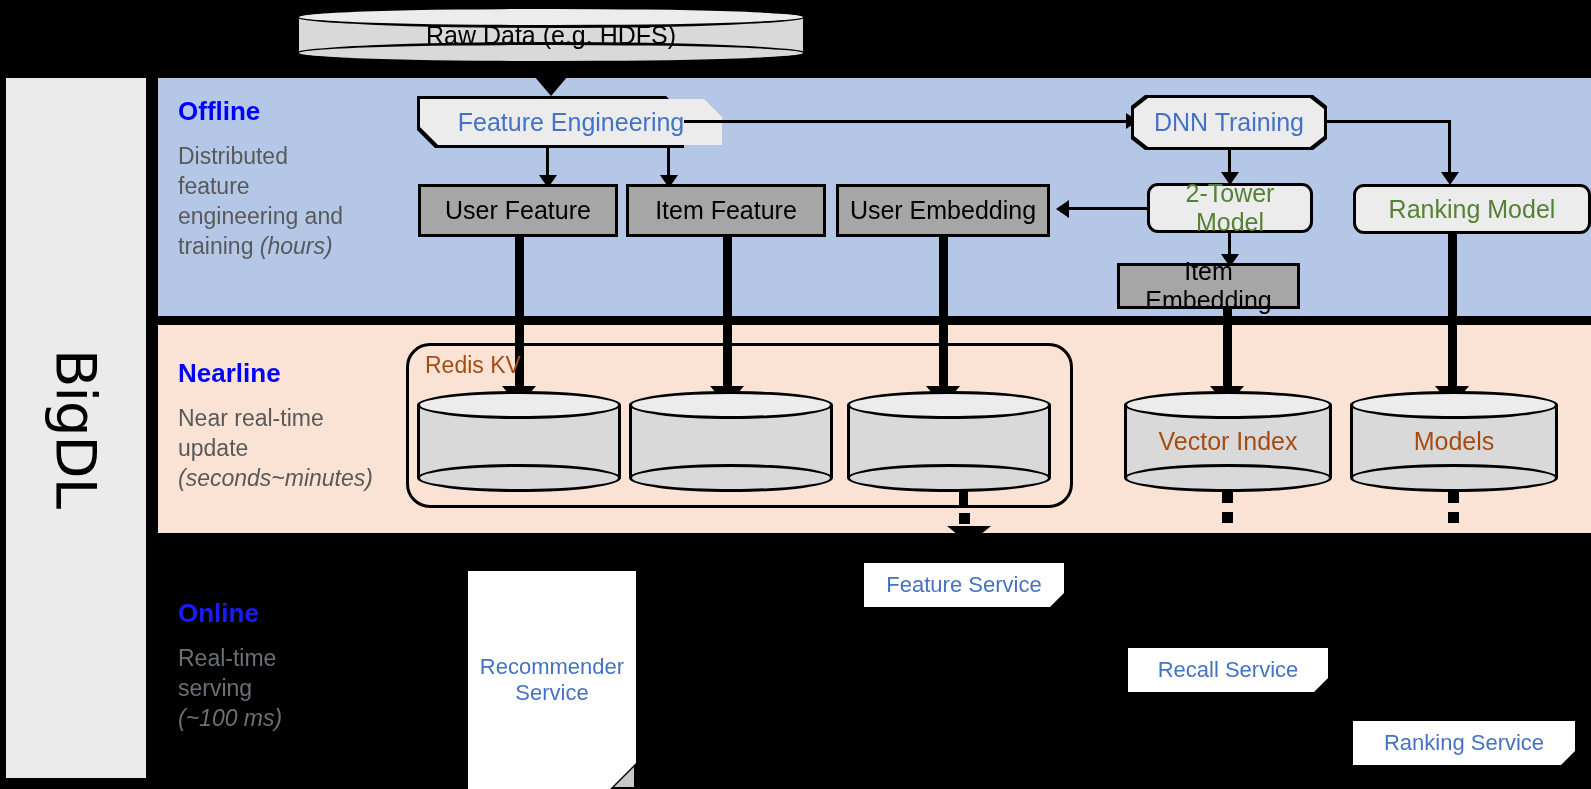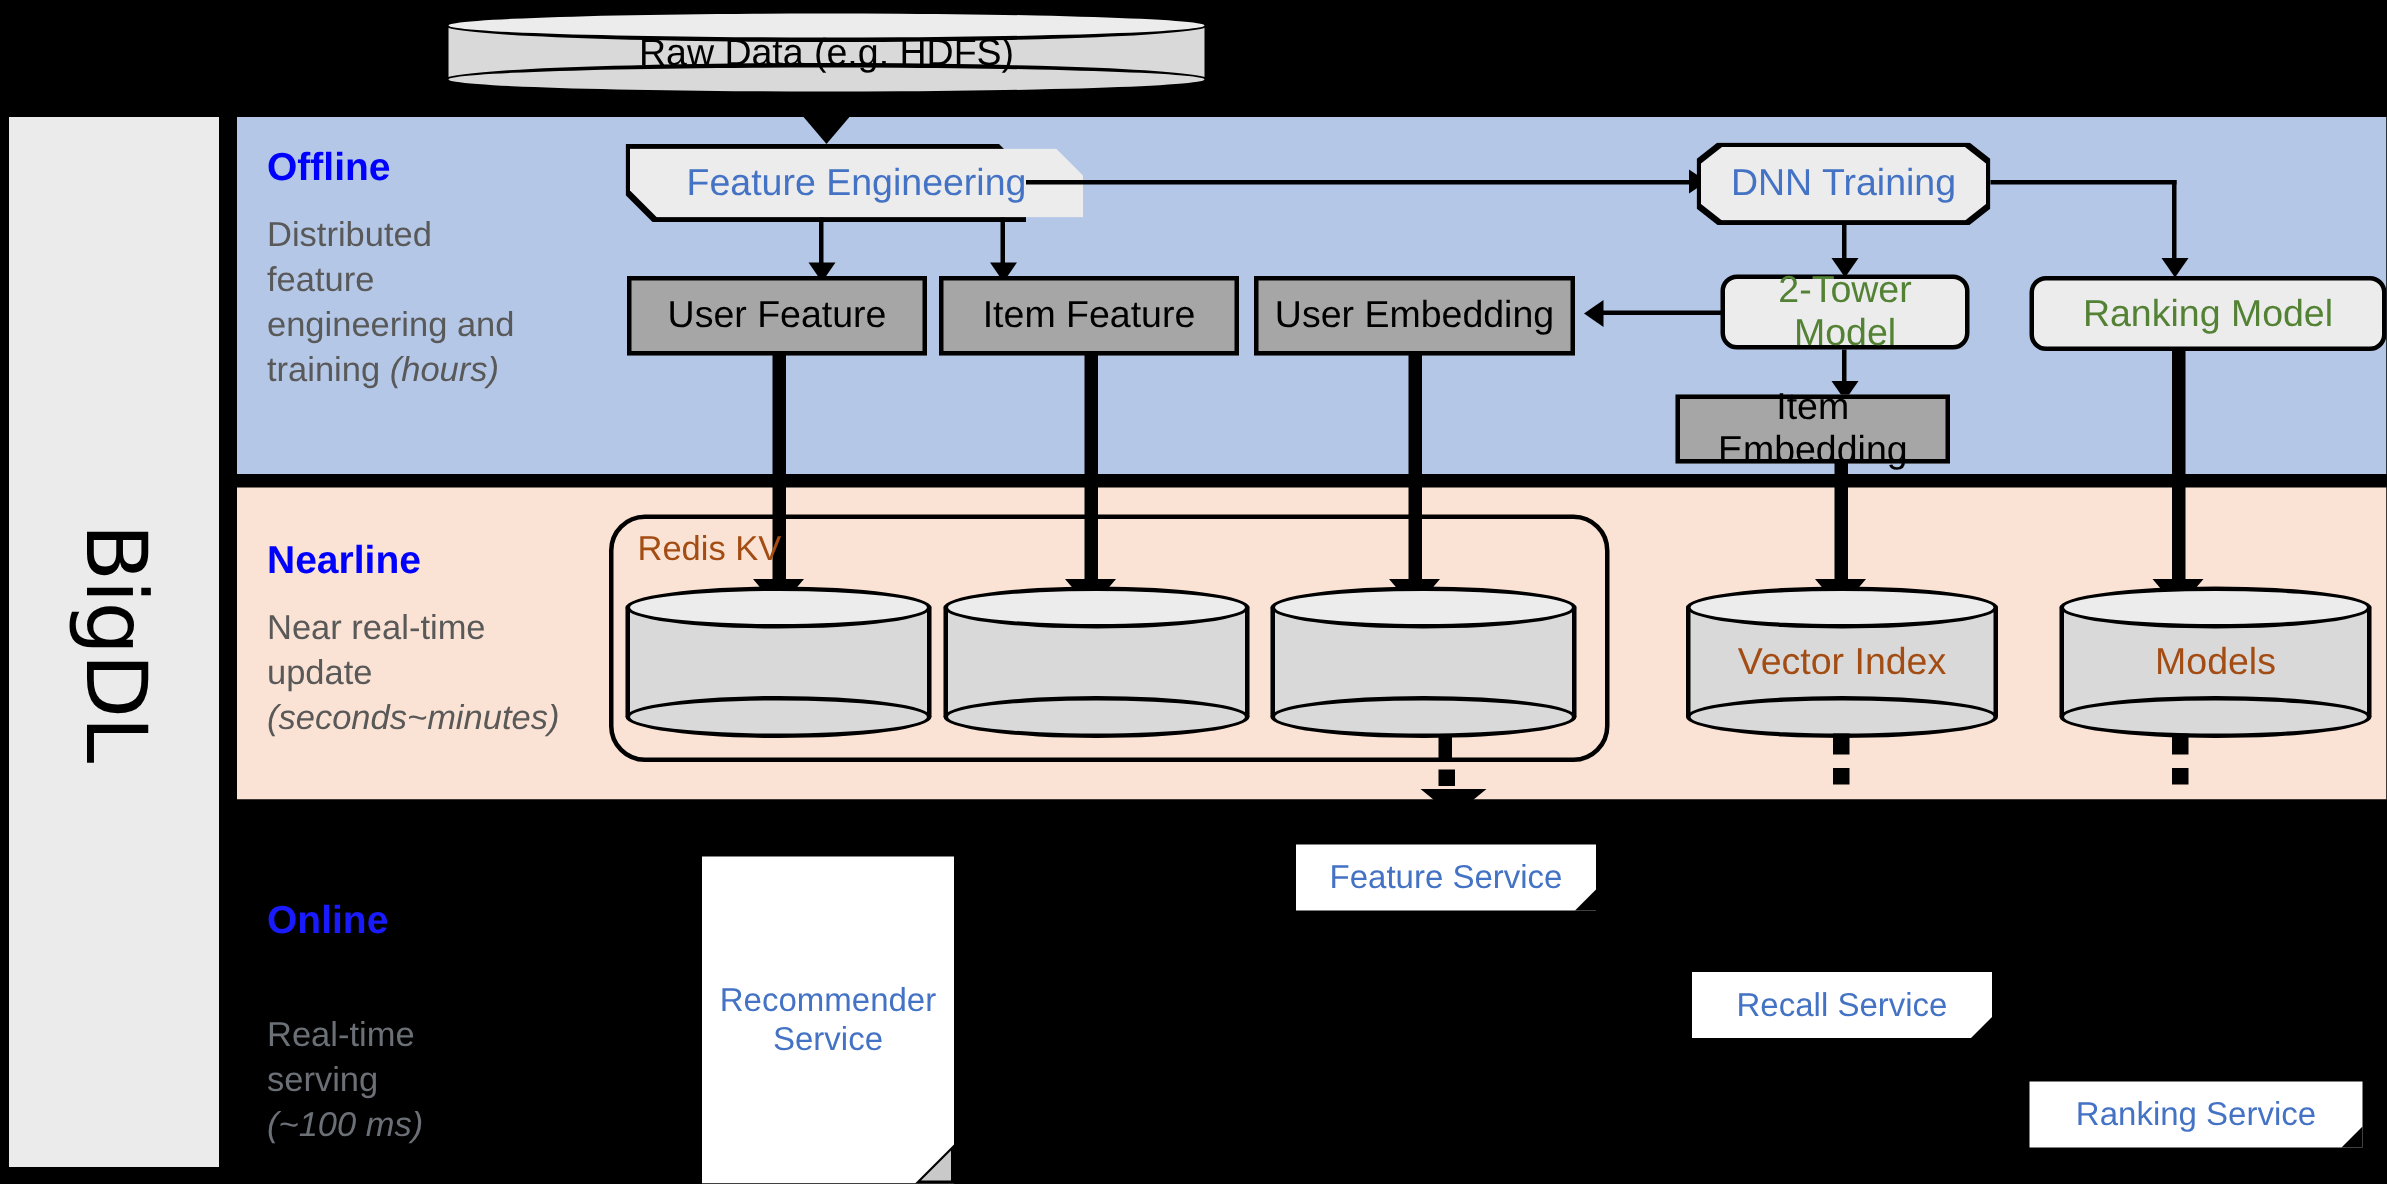--- a/index.html
+++ b/index.html
@@ -218,39 +218,39 @@
     <div class="top"></div>
     <div class="bot"></div>
   </div>
 
   <div class="cyl" style="left:1124px;top:391px;width:208px;height:101px;">
     <div class="body"></div>
     <div class="top"></div>
     <div class="bot"></div>
     <div class="lbl txt-brown">Vector Index</div>
   </div>
-  <div class="cyl" style="left:1350px;top:391px;width:208px;height:101px;margin-left:23px;">
+  <div class="cyl" style="left:1350px;top:391px;width:208px;height:101px;">
     <div class="body"></div>
     <div class="top"></div>
     <div class="bot"></div>
     <div class="lbl txt-brown">Models</div>
   </div>
 
   <div class="vline" style="left:959px;top:490px;width:9px;height:18px;"></div>
   <div class="dot" style="left:959px;top:513px;width:11px;height:11px;"></div>
   <div class="arr-d-fat" style="left:947px;top:526px;border-left-width:22px;border-right-width:22px;border-top-width:18px;"></div>
 
   <div class="dot" style="left:1222px;top:489px;width:11px;height:14px;"></div>
   <div class="dot" style="left:1222px;top:512px;width:11px;height:11px;"></div>
 
   <div class="dot" style="left:1448px;top:489px;width:11px;height:14px;"></div>
   <div class="dot" style="left:1448px;top:512px;width:11px;height:11px;"></div>
 
   <div class="band-title band-title-dark" style="left:178px;top:598px;">Online</div>
-  <div class="band-desc band-desc-dark" style="left:178px;top:644px;width:220px;margin-top:31px;">
+  <div class="band-desc band-desc-dark" style="left:178px;top:644px;width:220px;">
     <span>Real-time</span><br>
     <span>serving</span><br>
     <i>(~100 ms)</i>
   </div>
 
   <div class="note" style="left:468px;top:571px;width:168px;height:218px;flex-direction:column;">
     <span>Recommender</span>
     <span>Service</span>
     <span class="note-fold2"></span>
     <span class="note-fold2b"></span>

